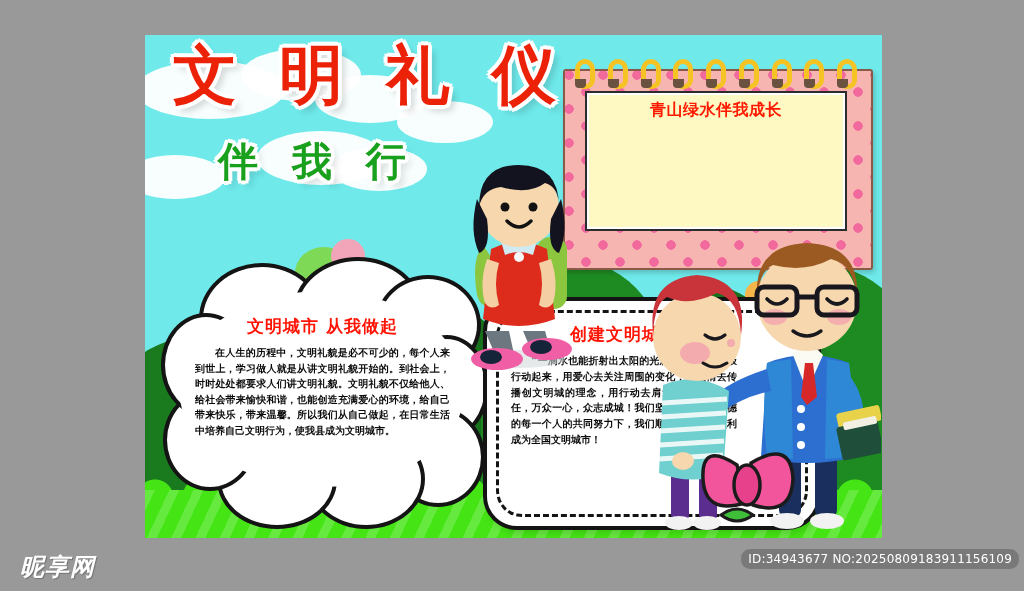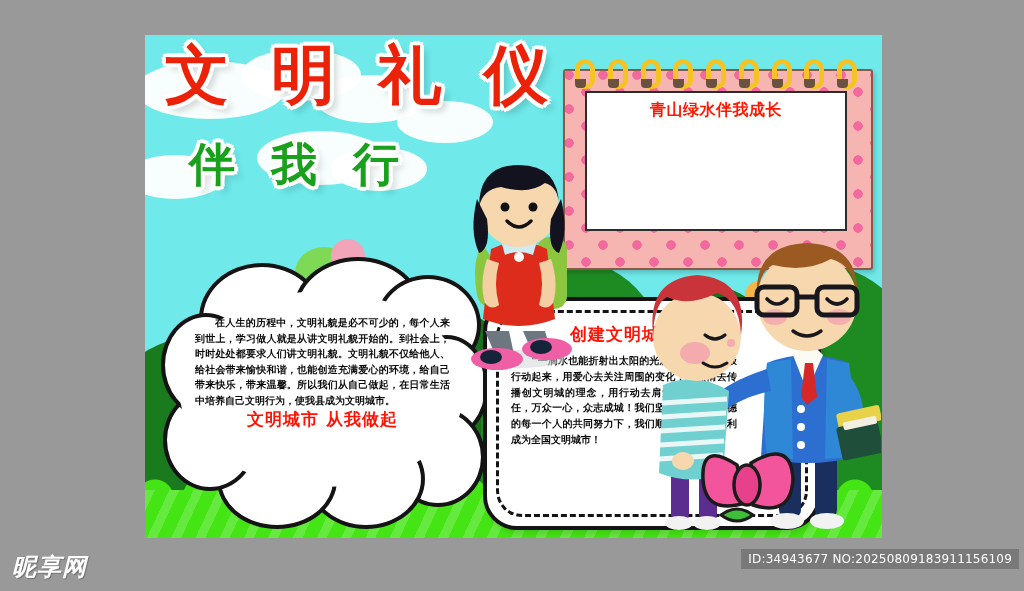--- a/index.html
+++ b/index.html
@@ -64,44 +64,44 @@
       radial-gradient(circle at 400px 26px, #45e515 17px, transparent 18px),
       radial-gradient(circle at 470px 26px, #45e515 23px, transparent 24px),
       radial-gradient(circle at 550px 26px, #45e515 19px, transparent 20px),
       radial-gradient(circle at 630px 26px, #45e515 22px, transparent 23px),
       radial-gradient(circle at 710px 26px, #45e515 18px, transparent 19px);
   }
 
   
   #title-block {
     position: absolute;
-    left: 6px; top: 8px;
+    left: 14px; top: 8px;
     width: 420px;
     z-index: 14;
     pointer-events: none;
   }
   .title-line {
     font-weight: 700;
     letter-spacing: 10px;
     line-height: 1;
     white-space: nowrap;
   }
   #title-line-1 {
     font-size: 64px;
     color: #ec2208;
     margin-left: 14px;
     text-shadow:
       4px 0 0 #fff, -4px 0 0 #fff, 0 4px 0 #fff, 0 -4px 0 #fff,
       3px 3px 0 #fff, -3px 3px 0 #fff, 3px -3px 0 #fff, -3px -3px 0 #fff,
       6px 6px 7px rgba(0,0,0,.18);
   }
   #title-line-2 {
-    font-size: 46px;
+    font-size: 40px;
     color: #19a01c;
-    margin-left: 38px;
+    margin-left: 59px;
     margin-top: 34px;
     text-shadow:
       4px 0 0 #fff, -4px 0 0 #fff, 0 4px 0 #fff, 0 -4px 0 #fff,
       3px 3px 0 #fff, -3px 3px 0 #fff, 3px -3px 0 #fff, -3px -3px 0 #fff,
       6px 6px 7px rgba(0,0,0,.18);
   }
 
   
   #notebook {
     position: absolute;
@@ -125,21 +125,21 @@
       radial-gradient(circle, #f2679c 4.5px, transparent 5px),
       radial-gradient(circle, #f2679c 4.5px, transparent 5px);
     background-size: 34px 34px, 34px 34px;
     background-position: 4px 4px, 21px 21px;
     opacity: .95;
   }
   #notebook-inner {
     position: absolute;
     left: 22px; top: 32px;
     width: 262px; height: 140px;
-    background: #ffffff;
+    background: #fef9c3;
     border: 2px solid #2c2c2c;
     box-shadow: inset 0 0 0 2px #fff;
     padding: 6px 9px 6px 9px;
     box-sizing: border-box;
     overflow: hidden;
   }
   #notebook-title {
     color: #ff1900;
     font-size: 16px;
     font-weight: 700;
@@ -267,21 +267,21 @@
   }
 
   
   .char { position: absolute; z-index: 13; }
   #girl-char { left: 316px; top: 128px; width: 116px; height: 210px; }
   #kids-char { left: 496px; top: 178px; width: 240px; height: 320px; }
 
   
   #logo {
     position: absolute;
-    left: 12px; bottom: 8px;
+    left: 20px; bottom: 8px;
     display: flex; align-items: baseline; gap: 8px;
     z-index: 30;
   }
   #logo-cn {
     font-size: 24px; font-weight: 700; color: #ffffff;
     font-style: italic; letter-spacing: 1px;
     text-shadow: 1px 1px 1px rgba(0,0,0,.25);
   }
   #logo-url {
     font-size: 18px; color: #ffffff; font-style: italic;
@@ -290,20 +290,21 @@
   #id-badge {
     position: absolute;
     right: 5px; bottom: 22px;
     background: rgba(115,115,115,.85);
     color: #ffffff;
     font-size: 12px;
     padding: 3px 7px;
     letter-spacing: .2px;
     z-index: 30;
     white-space: nowrap;
+    border-radius: 9px;
   }
 </style>
 </head>
 <body>
 
 <div id="stage">
 
   <div id="poster">
 
     <div class="cloud" style="left:-10px; top:26px; width:150px; height:58px;"></div>
@@ -359,22 +360,22 @@
       <div class="lobe" style="left:132px; top:0px; width:122px; height:102px;"></div>
       <div class="lobe" style="left:214px; top:18px; width:98px; height:92px;"></div>
       <div class="lobe" style="left:244px; top:78px; width:76px; height:96px;"></div>
       <div class="lobe" style="left:230px; top:150px; width:86px; height:92px;"></div>
       <div class="lobe" style="left:146px; top:172px; width:110px; height:92px;"></div>
       <div class="lobe" style="left:56px; top:174px; width:112px; height:90px;"></div>
       <div class="lobe" style="left:2px; top:132px; width:86px; height:94px;"></div>
       <div class="lobe" style="left:0px; top:56px; width:82px; height:96px;"></div>
       <div id="cloud-bubble-face"></div>
       <div id="cloud-text">
+        <div id="cloud-title">文明城市  从我做起</div>
         <div id="cloud-body">在人生的历程中，文明礼貌是必不可少的，每个人来到世上，学习做人就是从讲文明礼貌开始的。到社会上，时时处处都要求人们讲文明礼貌。文明礼貌不仅给他人、给社会带来愉快和谐，也能创造充满爱心的环境，给自己带来快乐，带来温馨。所以我们从自己做起，在日常生活中培养自己文明行为，使我县成为文明城市。</div>
-        <div id="cloud-title">文明城市  从我做起</div>
       </div>
     </div>
 
     <div id="dash-bubble">
       <div id="dash-bubble-inner"></div>
       <div id="dash-text">
         <div id="dash-title">创建文明城市</div>
         <div id="dash-body">“一滴水也能折射出太阳的光辉”，让我们积极行动起来，用爱心去关注周围的变化，用热情去传播创文明城的理念，用行动去肩负创文明城的重任，万众一心，众志成城！我们坚信，在我们顺德的每一个人的共同努力下，我们顺德一定能够顺利成为全国文明城市！</div>
       </div>
     </div>

